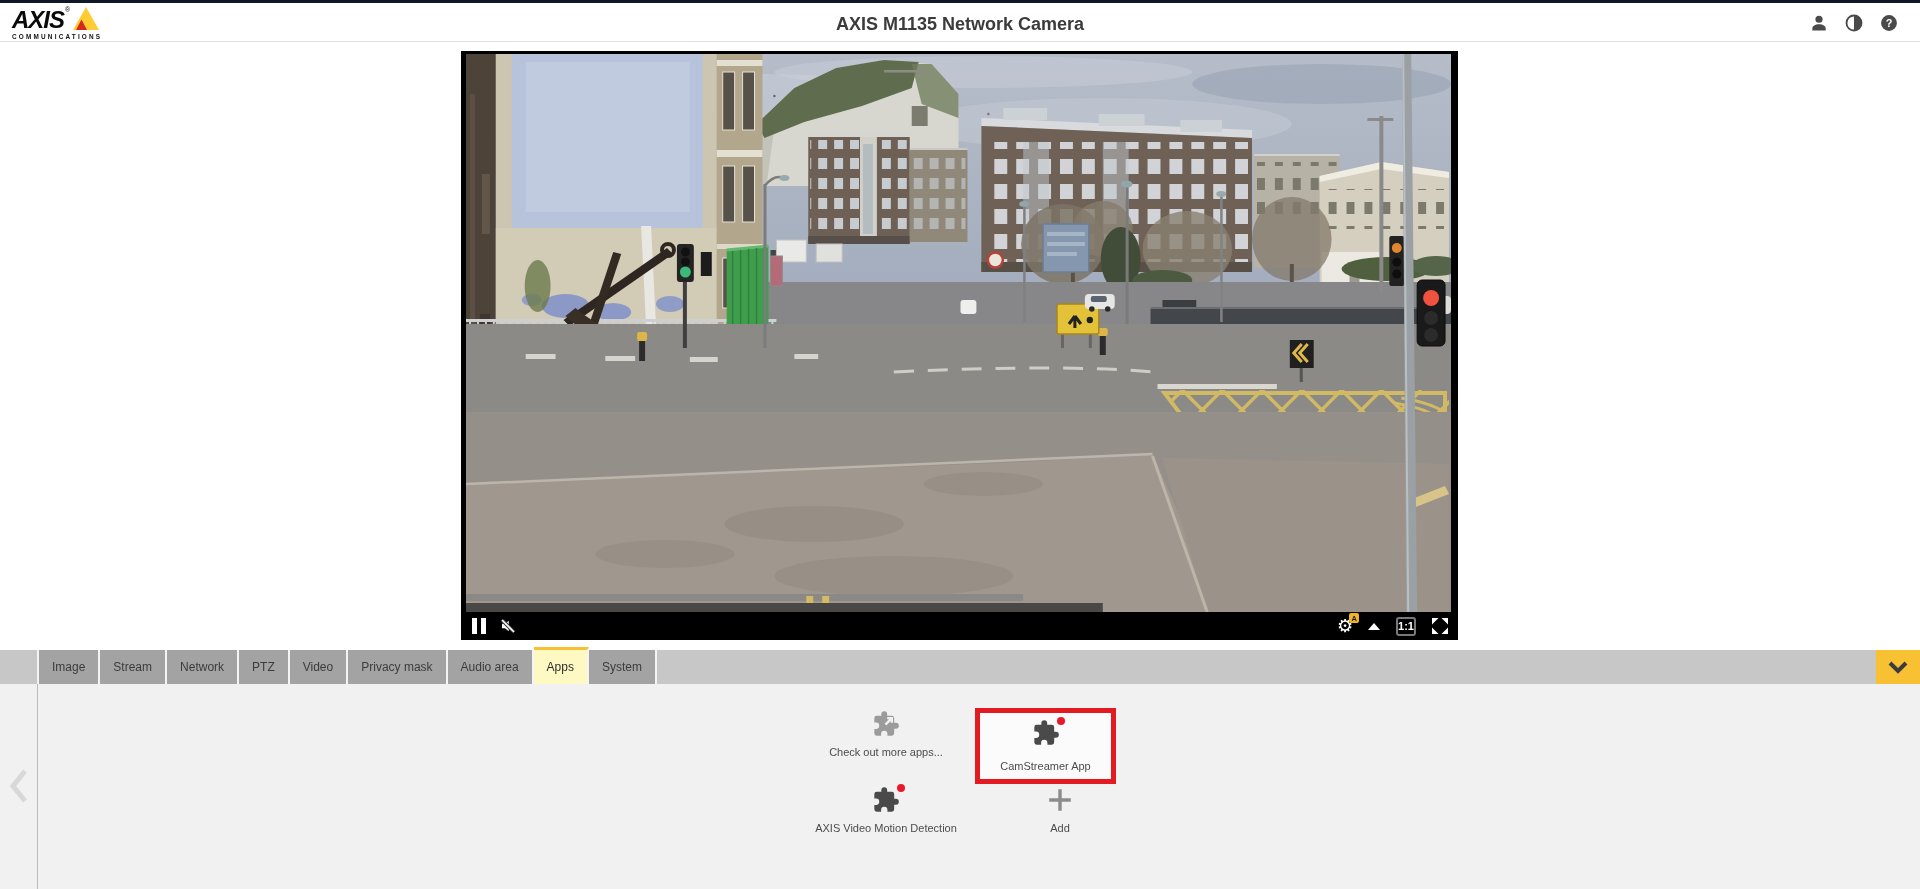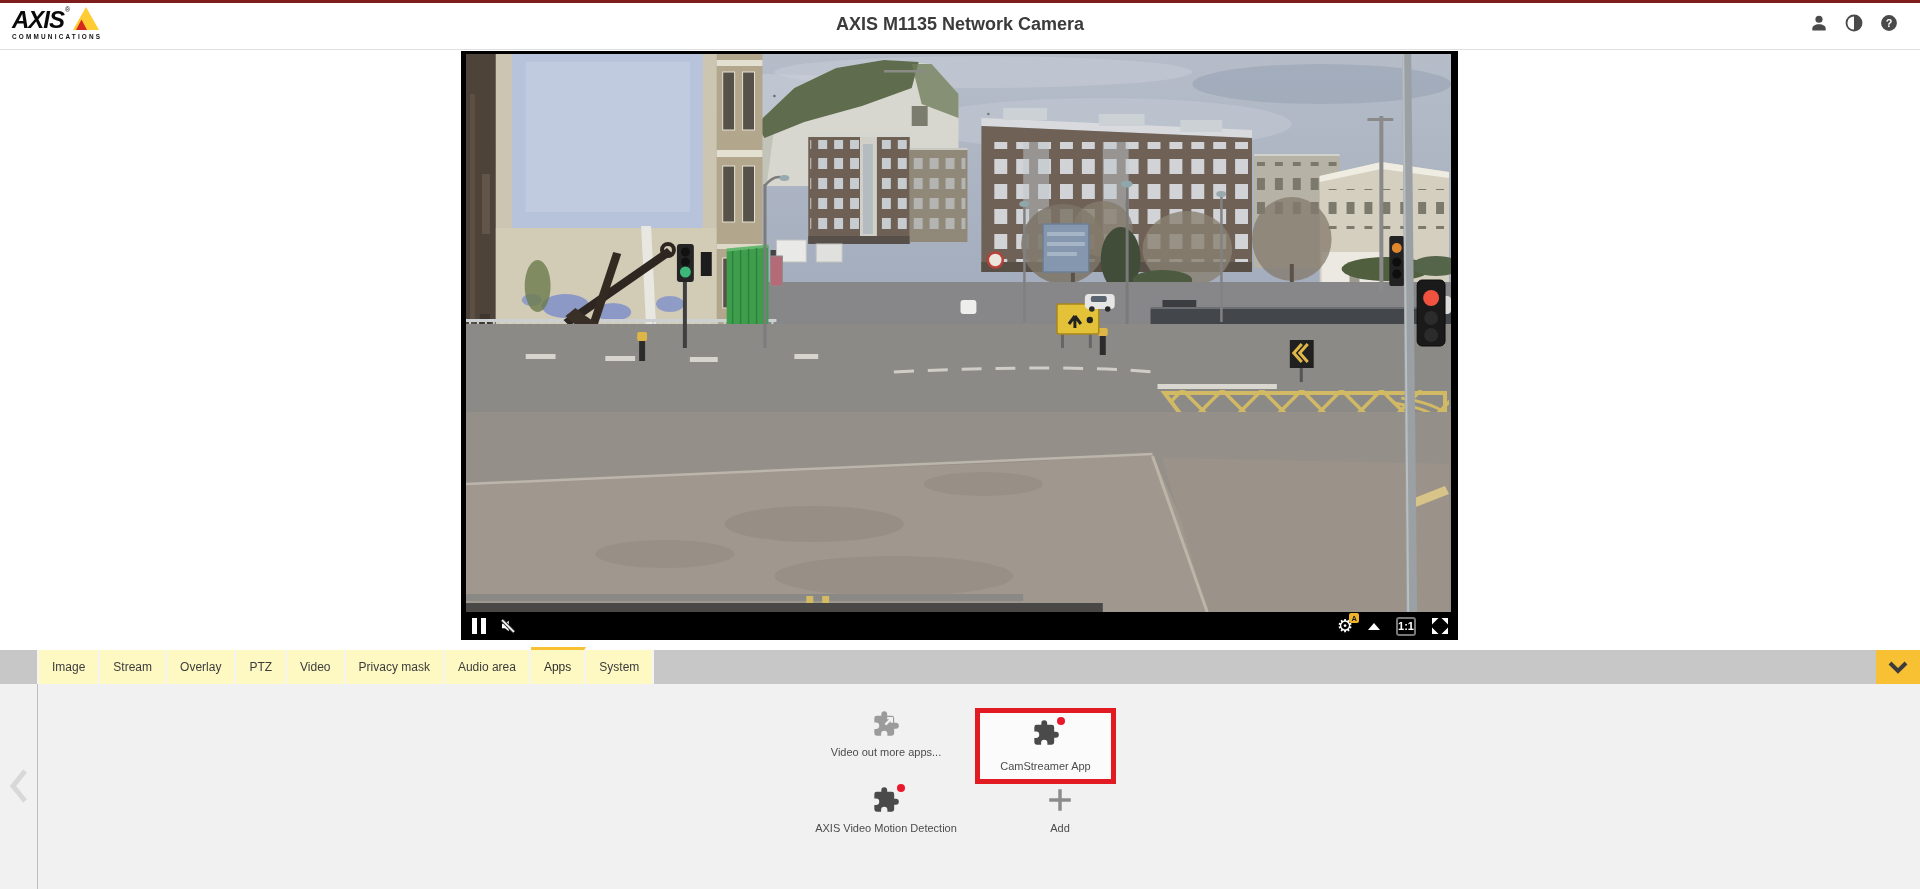--- a/index.html
+++ b/index.html
@@ -1,21 +1,21 @@
 <!DOCTYPE html>
 <html><head>
 <meta charset="utf-8">
 <style>
   * { margin:0; padding:0; box-sizing:border-box; }
   html,body { width:1920px; height:889px; background:#fff; font-family:"Liberation Sans", sans-serif; }
   .page { position:relative; width:1920px; height:889px; overflow:hidden; background:#fff; }
 
   
-  header { position:absolute; top:0; left:0; width:1920px; height:50px; background:#fff;
-           border-top:3px solid #7f1d1d; border-bottom:1px solid #e0e0e0; }
+  header { position:absolute; top:0; left:0; width:1920px; height:42px; background:#fff;
+           border-top:3px solid #0f172a; border-bottom:1px solid #e0e0e0; }
   .logo { position:absolute; left:12px; top:3px; width:110px; }
   .logo-row { display:flex; align-items:flex-end; height:26px; }
   .brand { font-size:24px; font-weight:bold; font-style:italic; color:#0a0a0a; letter-spacing:-1px; line-height:1; }
   .reg { font-size:7px; color:#0a0a0a; margin-left:1px; align-self:flex-start; }
   .tri { margin-left:2px; }
   .sub { font-size:6.4px; font-weight:bold; letter-spacing:2.2px; color:#101010; margin-top:1px; }
   .title { position:absolute; top:0; left:0; width:100%; height:42px; line-height:42px; text-align:center;
            font-size:18px; font-weight:bold; color:#3b3b3b; }
   .hicons { position:absolute; right:20px; top:0; height:42px; display:flex; align-items:center; gap:13px; }
   .hicons button { background:none; border:none; width:22px; height:22px; cursor:pointer; padding:0; }
@@ -36,21 +36,21 @@
             font-size:7.5px; font-weight:bold; color:#1d1d1d; display:flex; align-items:center; justify-content:center; }
   .tribtn { margin-left:10px; width:16px; height:14px; }
   .tri-up { width:0; height:0; border-left:6px solid transparent; border-right:6px solid transparent; border-bottom:7px solid #fff; }
   .ratio { margin-left:14px; height:19px; background:#1c1c1c; border:2px solid #787878 !important; border-radius:3px;
            color:#fff; font-size:11px; font-weight:bold; padding:0 7px;text-align:right; }
   .fsbtn { margin-left:15px; width:18px; height:18px; }
 
   
   .tabbar { position:absolute; top:650px; left:0; width:1920px; height:34px; background:#c7c7c7; }
   .tabs { position:absolute; left:37px; top:0; height:37px; display:flex; align-items:flex-start; }
-  .tab { height:34px; padding:0 13px; background:#fef9c3; border:none; border-right:2px solid #f4f4f4;
+  .tab { height:34px; padding:0 13px; background:#a3a3a3; border:none; border-right:2px solid #f4f4f4;
          font-size:12px; color:#3c3c3c; cursor:pointer; font-family:"Liberation Sans", sans-serif; }
   .tab:first-child { border-left:2px solid #f4f4f4; }
   .tab.active { position:relative; top:-3px; height:37px; background:#fef9c3; border-top:3px solid #f7c133; color:#2e2e2e; }
   .morebtn { position:absolute; right:0; top:0; width:44px; height:34px; background:#f7c133; border:none; cursor:pointer;
              display:flex; align-items:center; justify-content:center; }
 
   
   .panel { position:absolute; top:684px; left:0; width:1920px; height:205px; background:#f1f1f1; }
   .vdiv { position:absolute; left:37px; top:0; bottom:0; width:1px; background:#bcbcbc; }
   .navleft { position:absolute; left:6px; top:82px; width:26px; height:42px; background:none; border:none; cursor:pointer; }
@@ -392,21 +392,21 @@
           </svg>
         </button>
       </div>
     </div>
   </div>
 
   <div class="tabbar">
     <div class="tabs">
       <button class="tab">Image</button>
       <button class="tab">Stream</button>
-      <button class="tab">Overlay</button>
+      <button class="tab">Network</button>
       <button class="tab">PTZ</button>
       <button class="tab">Video</button>
       <button class="tab">Privacy mask</button>
       <button class="tab">Audio area</button>
       <button class="tab active">Apps</button>
       <button class="tab">System</button>
     </div>
     <button class="morebtn">
       <svg width="26" height="20" viewBox="0 0 26 20">
         <polyline points="5,6 13,14 21,6" stroke="#3c3c3c" stroke-width="4" fill="none"></polyline>
@@ -422,21 +422,21 @@
       </svg>
     </button>
 
     <button class="app app1">
       <span class="aicon">
         <svg width="28" height="28" viewBox="0 0 24 24">
           <path d="M20.5 11H19V7a2 2 0 0 0-2-2h-4V3.5a2.5 2.5 0 0 0-5 0V5H4a2 2 0 0 0-2 2v3.8h1.5a2.7 2.7 0 0 1 0 5.4H2V20a2 2 0 0 0 2 2h3.8v-1.5a2.7 2.7 0 0 1 5.4 0V22H17a2 2 0 0 0 2-2v-4h1.5a2.5 2.5 0 0 0 0-5z" fill="#9b9b9b"></path>
           <path d="M11.5 12.5 L17 7 M13 7 h4 v4" stroke="#f1f1f1" stroke-width="2" fill="none"></path>
         </svg>
       </span>
-      <span class="albl">Video out more apps...</span>
+      <span class="albl">Check out more apps...</span>
     </button>
 
     <button class="app app2">
       <span class="aicon">
         <svg width="28" height="28" viewBox="0 0 24 24">
           <path d="M20.5 11H19V7a2 2 0 0 0-2-2h-4V3.5a2.5 2.5 0 0 0-5 0V5H4a2 2 0 0 0-2 2v3.8h1.5a2.7 2.7 0 0 1 0 5.4H2V20a2 2 0 0 0 2 2h3.8v-1.5a2.7 2.7 0 0 1 5.4 0V22H17a2 2 0 0 0 2-2v-4h1.5a2.5 2.5 0 0 0 0-5z" fill="#4a4a4a"></path>
         </svg>
         <span class="dot"></span>
       </span>
       <span class="albl">CamStreamer App</span>

